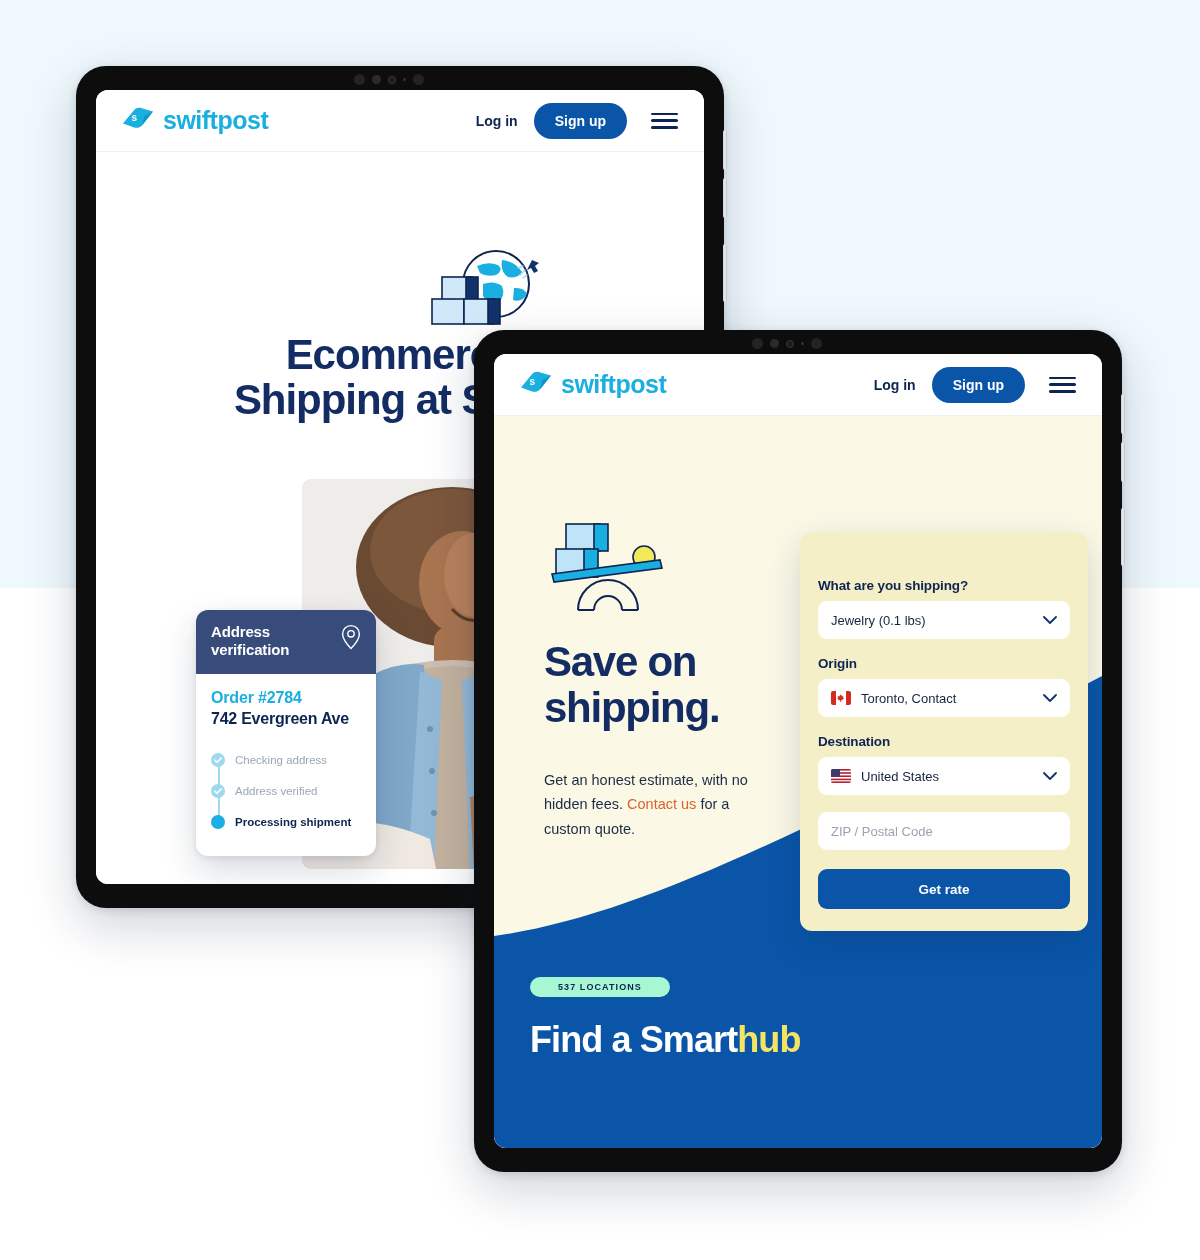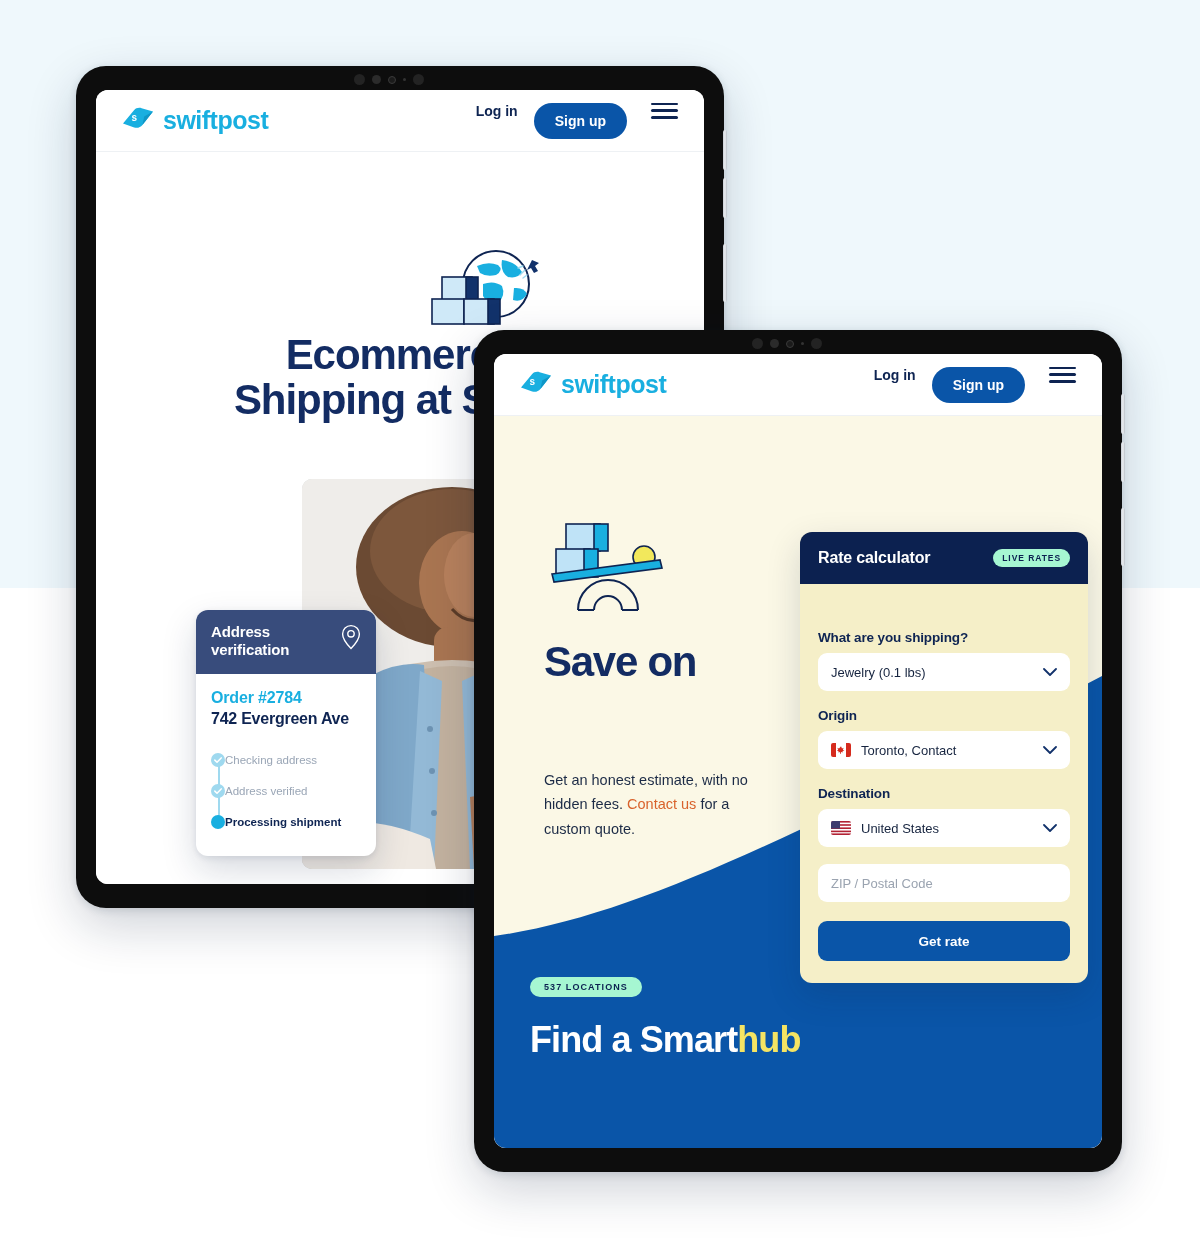--- a/index.html
+++ b/index.html
@@ -74,21 +74,21 @@
     background: #fff;
     border-bottom: 1px solid #eef1f4;
   }
   .logo { display: flex; align-items: center; gap: 9px; }
   .logo-mark { flex: none; }
   .logo-word {
     color: #19AFE0;
     font-weight: 700;
     letter-spacing: -0.02em;
   }
-  .nav-right { margin-left: auto; display: flex; align-items: flex-start; }
+  .nav-right { margin-left: auto; display: flex; align-items: center; }
   .login-link {
     color: #0E2452;
     font-weight: 600;
     text-decoration: none;
   }
   .signup-btn {
     background: #0A55A8;
     color: #fff;
     border: none;
     border-radius: 999px;
@@ -172,21 +172,21 @@
   #addr-card .card-body { padding: 14px 15px 18px; }
   .addr-order {
     font-size: 16px; font-weight: 700; color: #19AFE0;
     letter-spacing: -0.01em; line-height: 1.25;
   }
   .addr-street {
     font-size: 16px; font-weight: 700; color: #0E2452;
     letter-spacing: -0.015em; line-height: 1.25; margin-top: 1px;
   }
   .steps { margin-top: 16px; position: relative; }
-  .step { display: flex; align-items: center; height: 31px; position: relative; }
+  .step { display: flex; align-items: center; gap: 10px; height: 31px; position: relative; }
   .step .bullet { flex: none; width: 14px; height: 14px; position: relative; z-index: 2; }
   .step .lbl { font-size: 11.5px; }
   .step.done .lbl { color: #9AA6B6; font-weight: 500; }
   .step.active .lbl { color: #0E2452; font-weight: 700; }
   .step-line {
     position: absolute;
     left: 6.5px; top: 15px; bottom: 15px;
     width: 2px; background: #9FD9EF; z-index: 1;
   }
 
@@ -311,21 +311,21 @@
     width: 608px;
     padding: 0 36px;
   }
   .sh-badge {
     display: inline-block;
     background: #A6F7D2;
     color: #0C2150;
     font-size: 9px;
     font-weight: 700;
     letter-spacing: 0.12em;
-    padding: 5px 14px;
+    padding: 5px 28px;
     border-radius: 999px;
   }
   .sh-title {
     margin-top: 22px;
     font-size: 36px;
     font-weight: 700;
     letter-spacing: -0.025em;
     color: #ffffff;
   }
   .sh-title .hl { color: #F5E463; }
@@ -537,29 +537,26 @@
           <circle cx="100" cy="41" r="11" fill="#F2E85C" stroke="#0E2452" stroke-width="1.6"></circle>
           <path d="M8 58 L116 44 L118 52 L10 66 Z" fill="#19AFE0" stroke="#0E2452" stroke-width="1.6"></path>
           <path d="M34 94 A30 30 0 0 1 94 94" fill="none" stroke="#0E2452" stroke-width="2"></path>
           <path d="M50 94 A14 14 0 0 1 78 94" fill="none" stroke="#0E2452" stroke-width="2"></path>
           <path d="M34 94 h16 M78 94 h16" stroke="#0E2452" stroke-width="2"></path>
         </svg>
       </span>
 
       <div class="front-hero-title">
         <div>Save on</div>
+        <div>shipping.</div>
       </div>
 
       <div class="front-hero-sub"><span>Get an honest estimate, with no hidden fees. </span><a class="contact-link" href="#">Contact us</a><span> for a custom quote.</span></div>
 
       <div id="rate-card">
-        <div class="rc-head">
-          <span class="rc-title">Rate calculator</span>
-          <span class="rc-badge">LIVE RATES</span>
-        </div>
         <div class="rc-body">
 
           <div class="rc-label">What are you shipping?</div>
           <div class="rc-field">
             <span class="val">Jewelry (0.1 lbs)</span>
             <span class="chev">
               <svg width="14" height="9" viewBox="0 0 14 9" aria-hidden="true">
                   <path d="M1 1 L7 7 L13 1" fill="none" stroke="#12326B" stroke-width="1.8" stroke-linecap="round" stroke-linejoin="round"></path>
                 </svg>
             </span>

